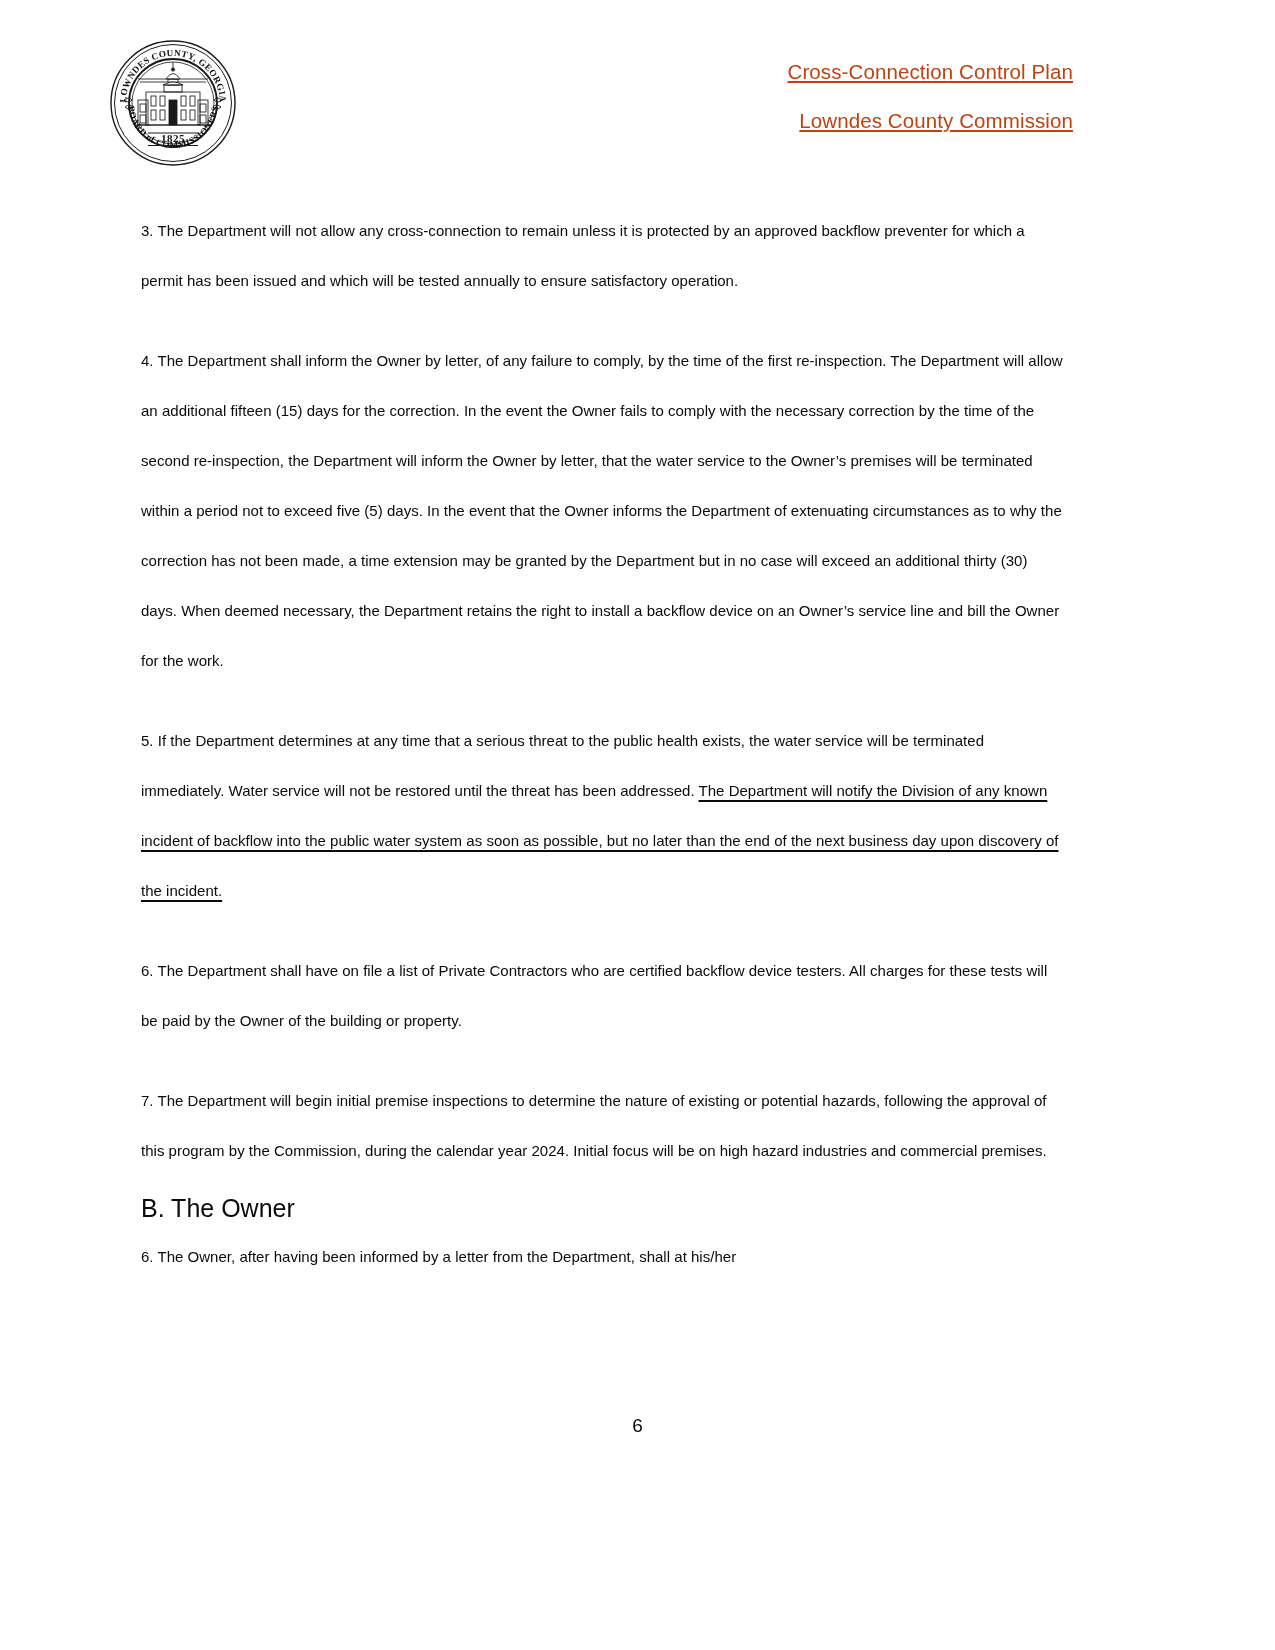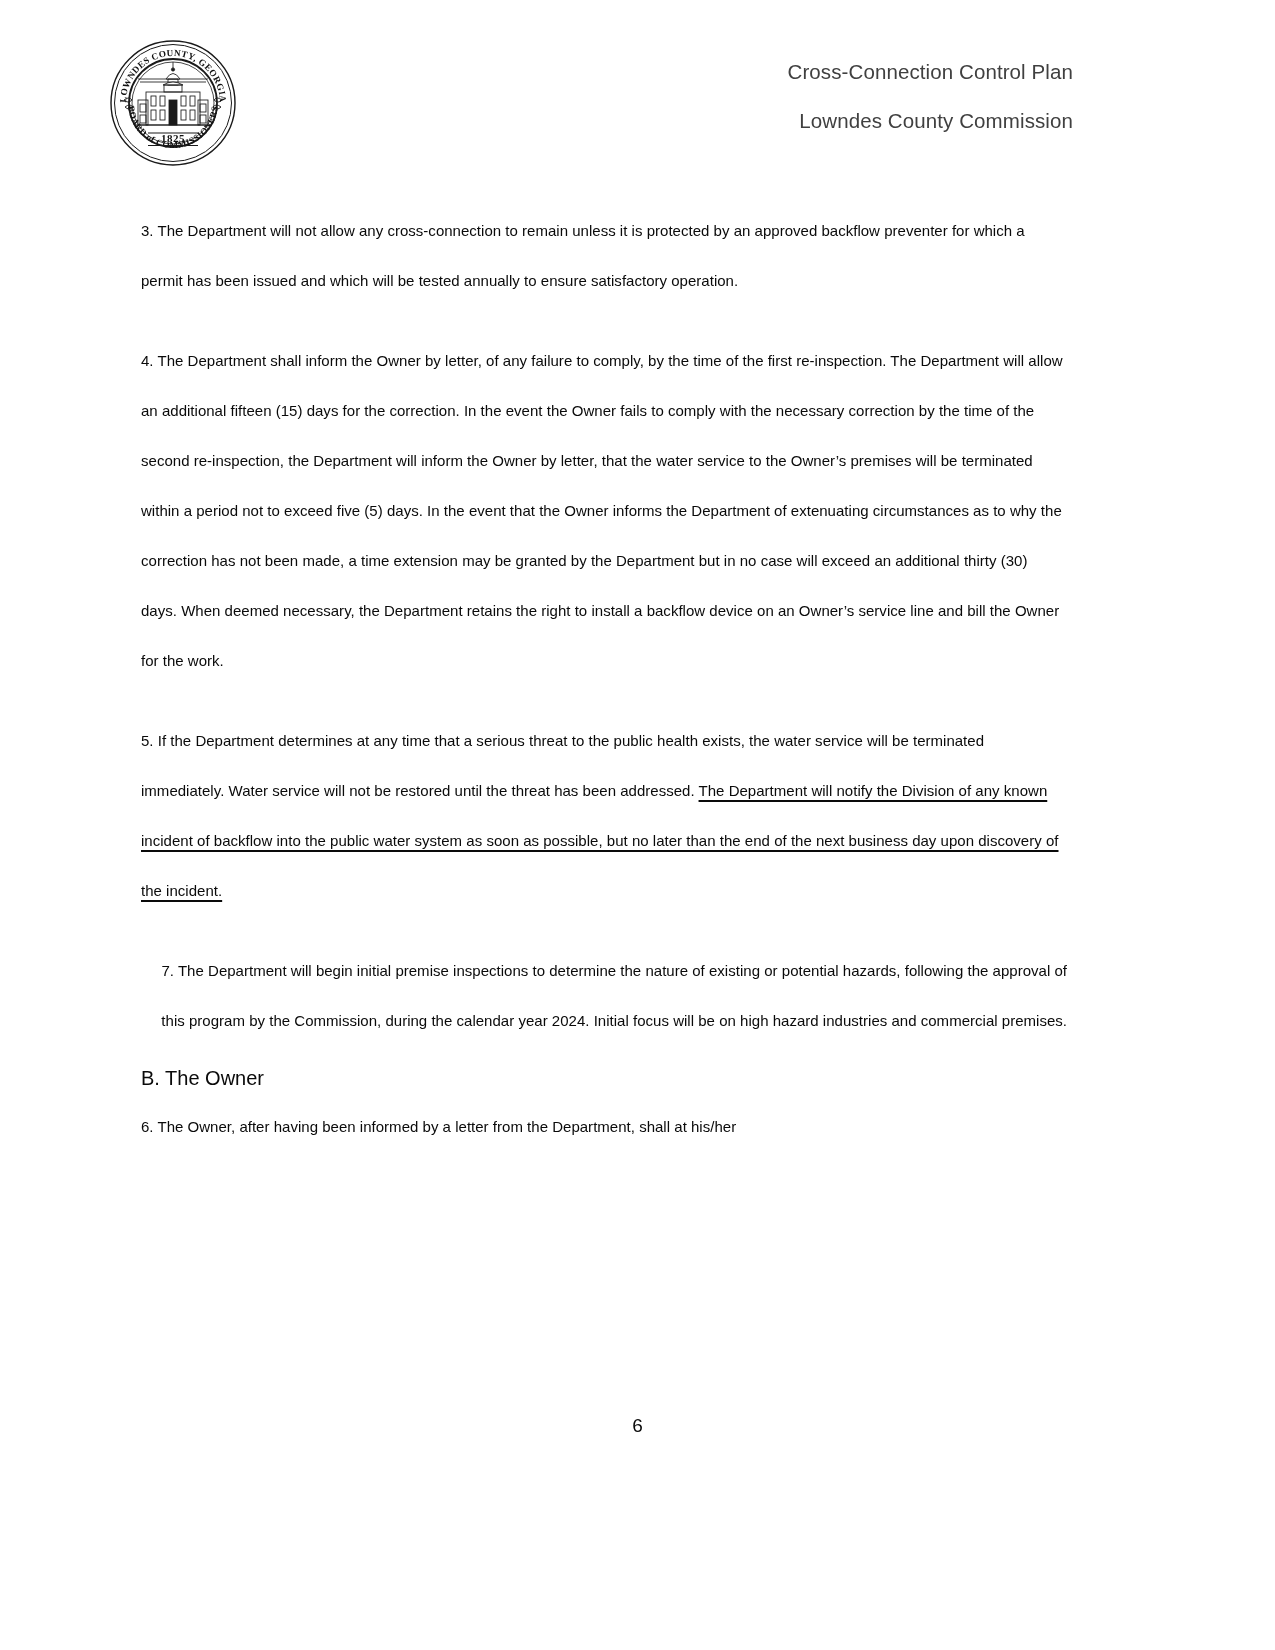--- a/index.html
+++ b/index.html
@@ -45,51 +45,52 @@
     position: absolute;
     right: 202px;
     top: 62px;
     text-align: right;
     line-height: 1.0;
   }
   .header-line {
     font-size: 20.5px;
     letter-spacing: 0.1px;
     white-space: nowrap;
-    color: #404040;
+    color: #c2410c;
+    text-decoration: underline;
   }
   .header-line.first { margin-bottom: 28px; }
 
   
   .content {
     position: absolute;
     left: 141px;
     top: 206px;
     width: 926px;
   }
 
   p.para {
     margin: 0 0 30px 0;
     font-size: 15px;
     line-height: 50px;
     text-align: left;
     color: #0a0a0a;
     letter-spacing: 0.02px;
   }
-  p.para.tight { margin-bottom: 10px; text-align: right; }
+  p.para.tight { margin-bottom: 10px; }
 
   .u-line {
     text-decoration: underline;
     text-underline-offset: 4px;
     text-decoration-thickness: 1.6px;
   }
 
   .heading-line {
     margin: 0 0 2px 0;
-    font-size: 20px;
+    font-size: 25px;
     line-height: 44px;
     color: #0a0a0a;
   }
 
   .footer {
     position: absolute;
     left: 0;
     top: 1415px;
     width: 1275px;
     text-align: center;
@@ -179,20 +180,21 @@
   </div>
 
   <div class="content">
 
     <p class="para">3. The Department will not allow any cross-connection to remain unless it is protected by an approved backflow preventer for which a permit has been issued and which will be tested annually to ensure satisfactory operation.</p>
 
     <p class="para">4. The Department shall inform the Owner by letter, of any failure to comply, by the time of the first re-inspection. The Department will allow an additional fifteen (15) days for the correction. In the event the Owner fails to comply with the necessary correction by the time of the second re-inspection, the Department will inform the Owner by letter, that the water service to the Owner’s premises will be terminated within a period not to exceed five (5) days. In the event that the Owner informs the Department of extenuating circumstances as to why the correction has not been made, a time extension may be granted by the Department but in no case will exceed an additional thirty (30) days.  When deemed necessary, the Department retains the right to install a backflow device on an Owner’s service line and bill the Owner for the work.</p>
 
     <p class="para"><span>5. If the Department determines at any time that a serious threat to the public health exists, the water service will be terminated immediately.  Water service will not be restored until the threat has been addressed.  </span><span class="u-line">The Department will notify the Division of any known incident of backflow into the public water system as soon as possible, but no later than the end of the next business day upon discovery of the incident.</span></p>
 
+    <p class="para">6. The Department shall have on file a list of Private Contractors who are certified backflow device testers. All charges for these tests will be paid by the Owner of the building or property.</p>
 
     <p class="para tight">7. The Department will begin initial premise inspections to determine the nature of existing or potential hazards, following the approval of this program by the Commission, during the calendar year 2024. Initial focus will be on high hazard industries and commercial premises.</p>
 
     <p class="heading-line">B. The Owner</p>
 
 
     <p class="para">6. The Owner, after having been informed by a letter from the Department, shall at his/her</p>
 
   </div>
 

